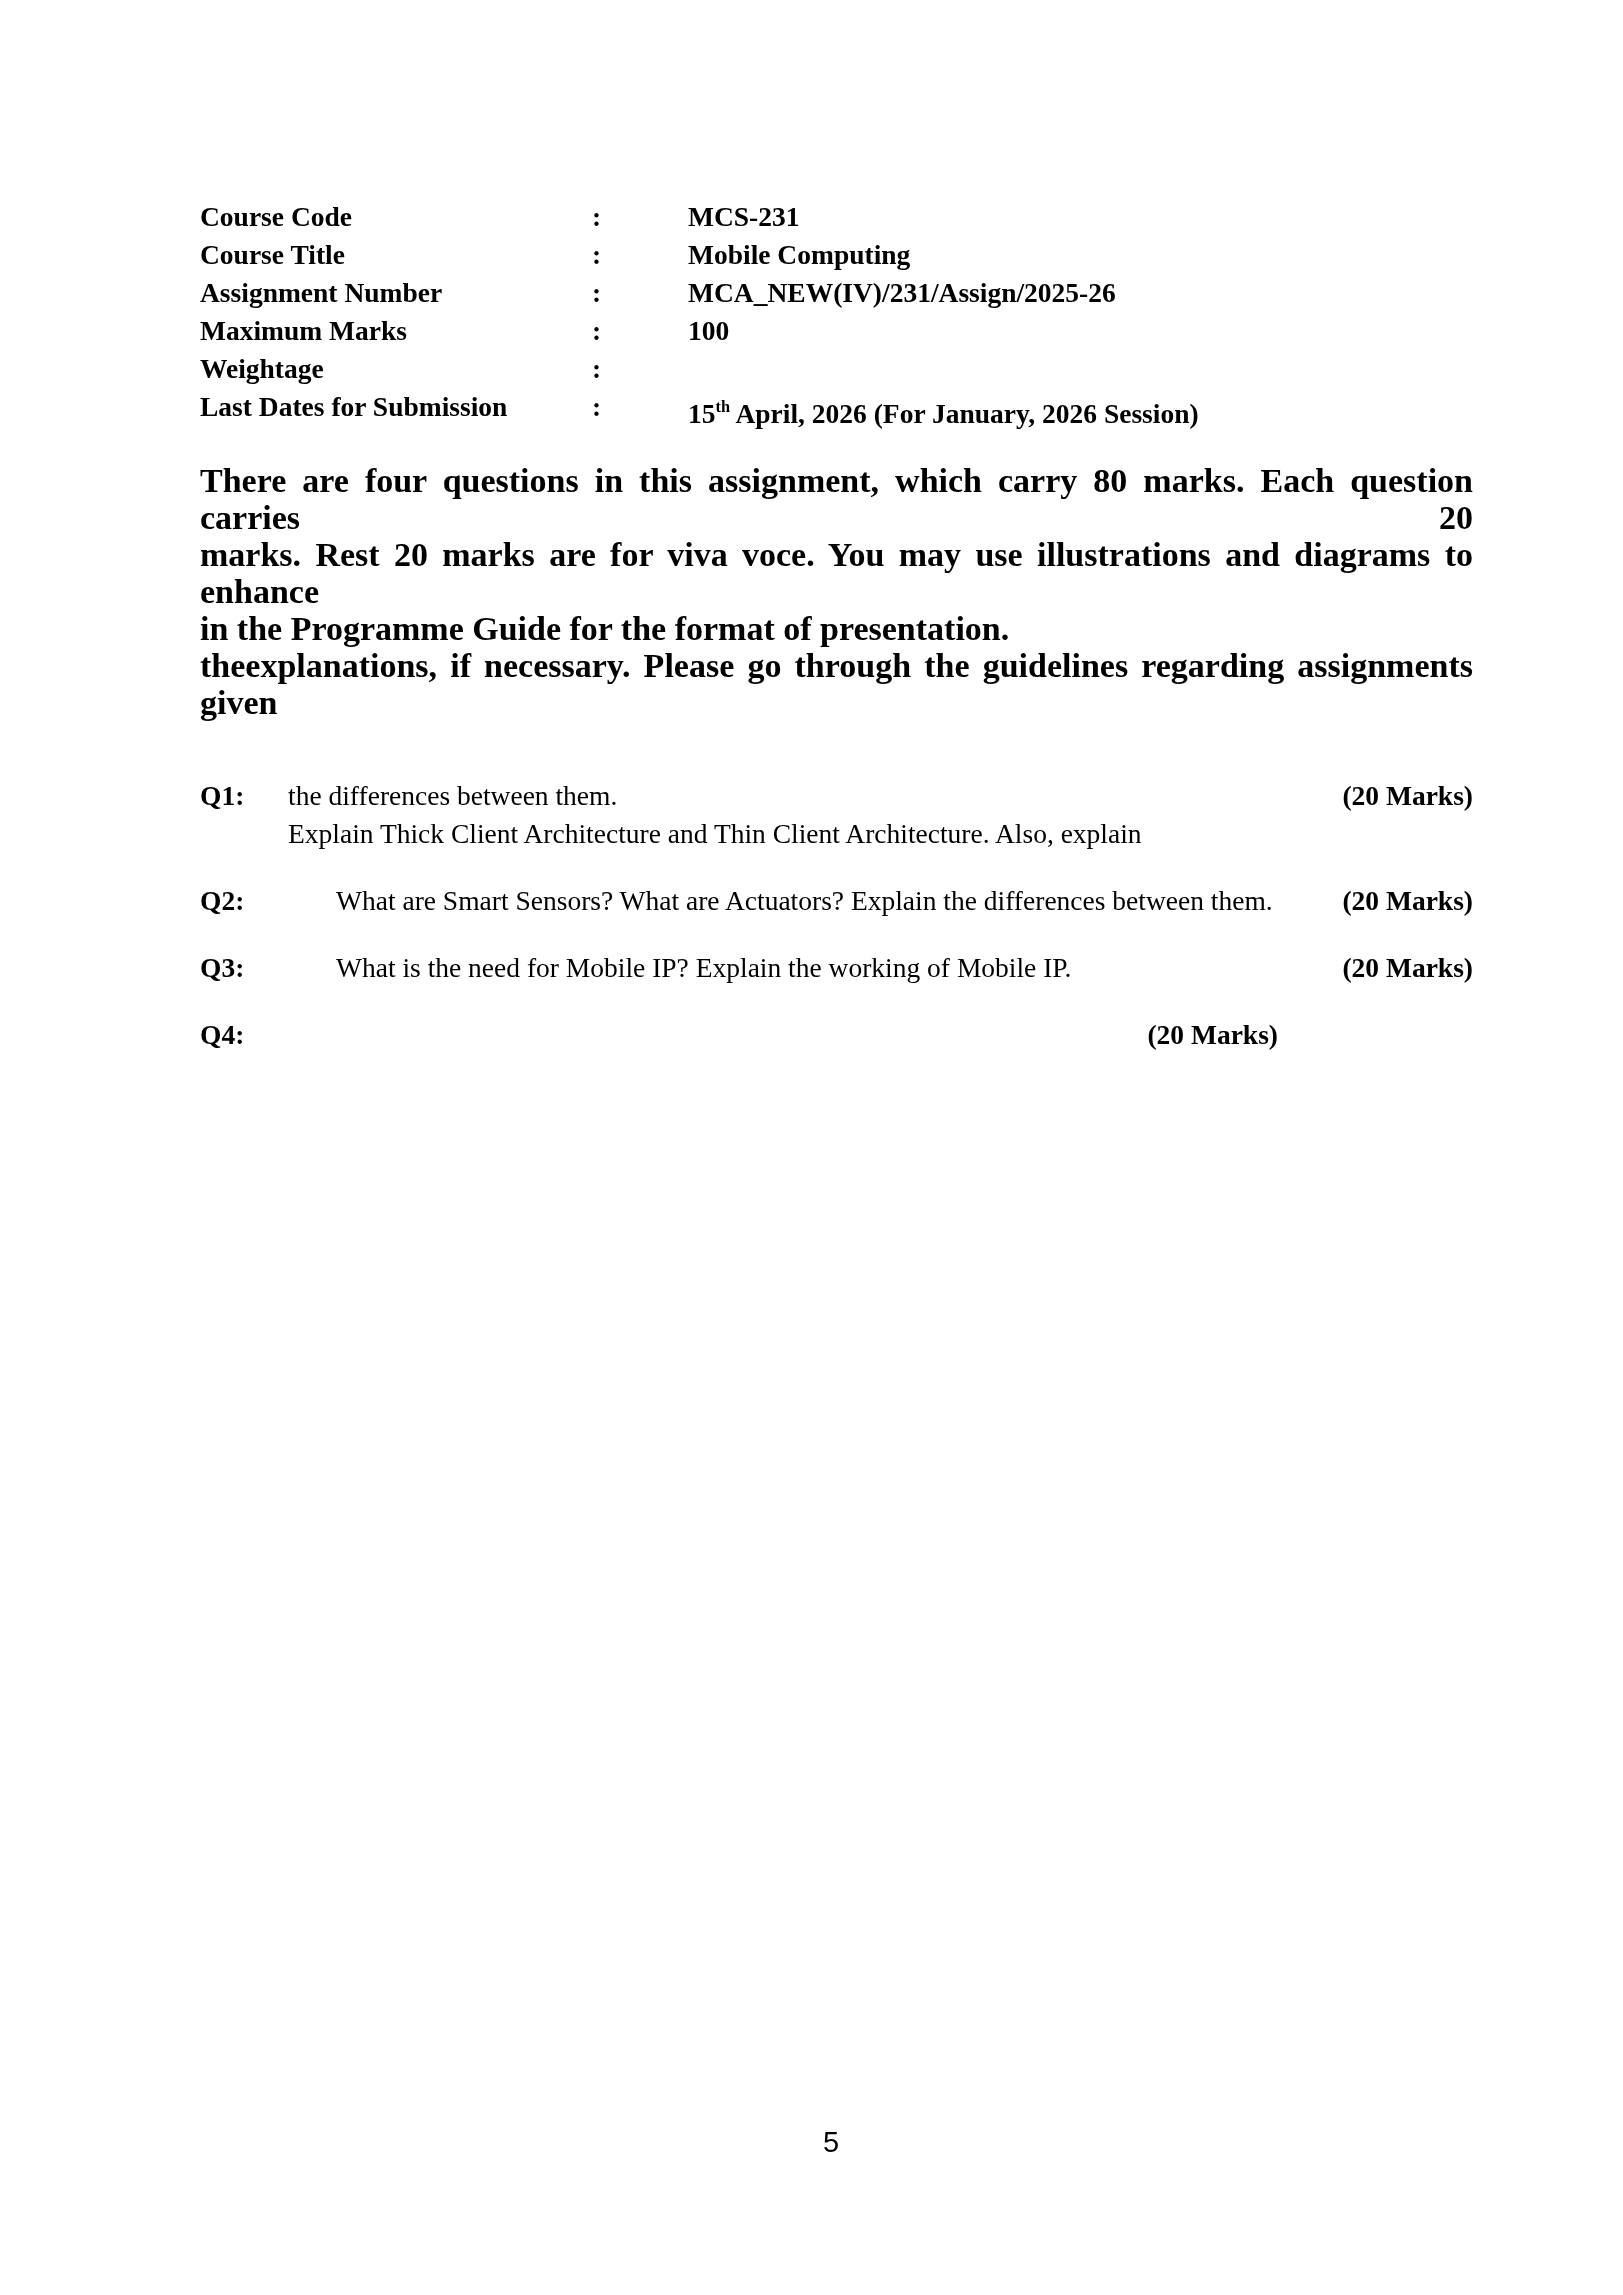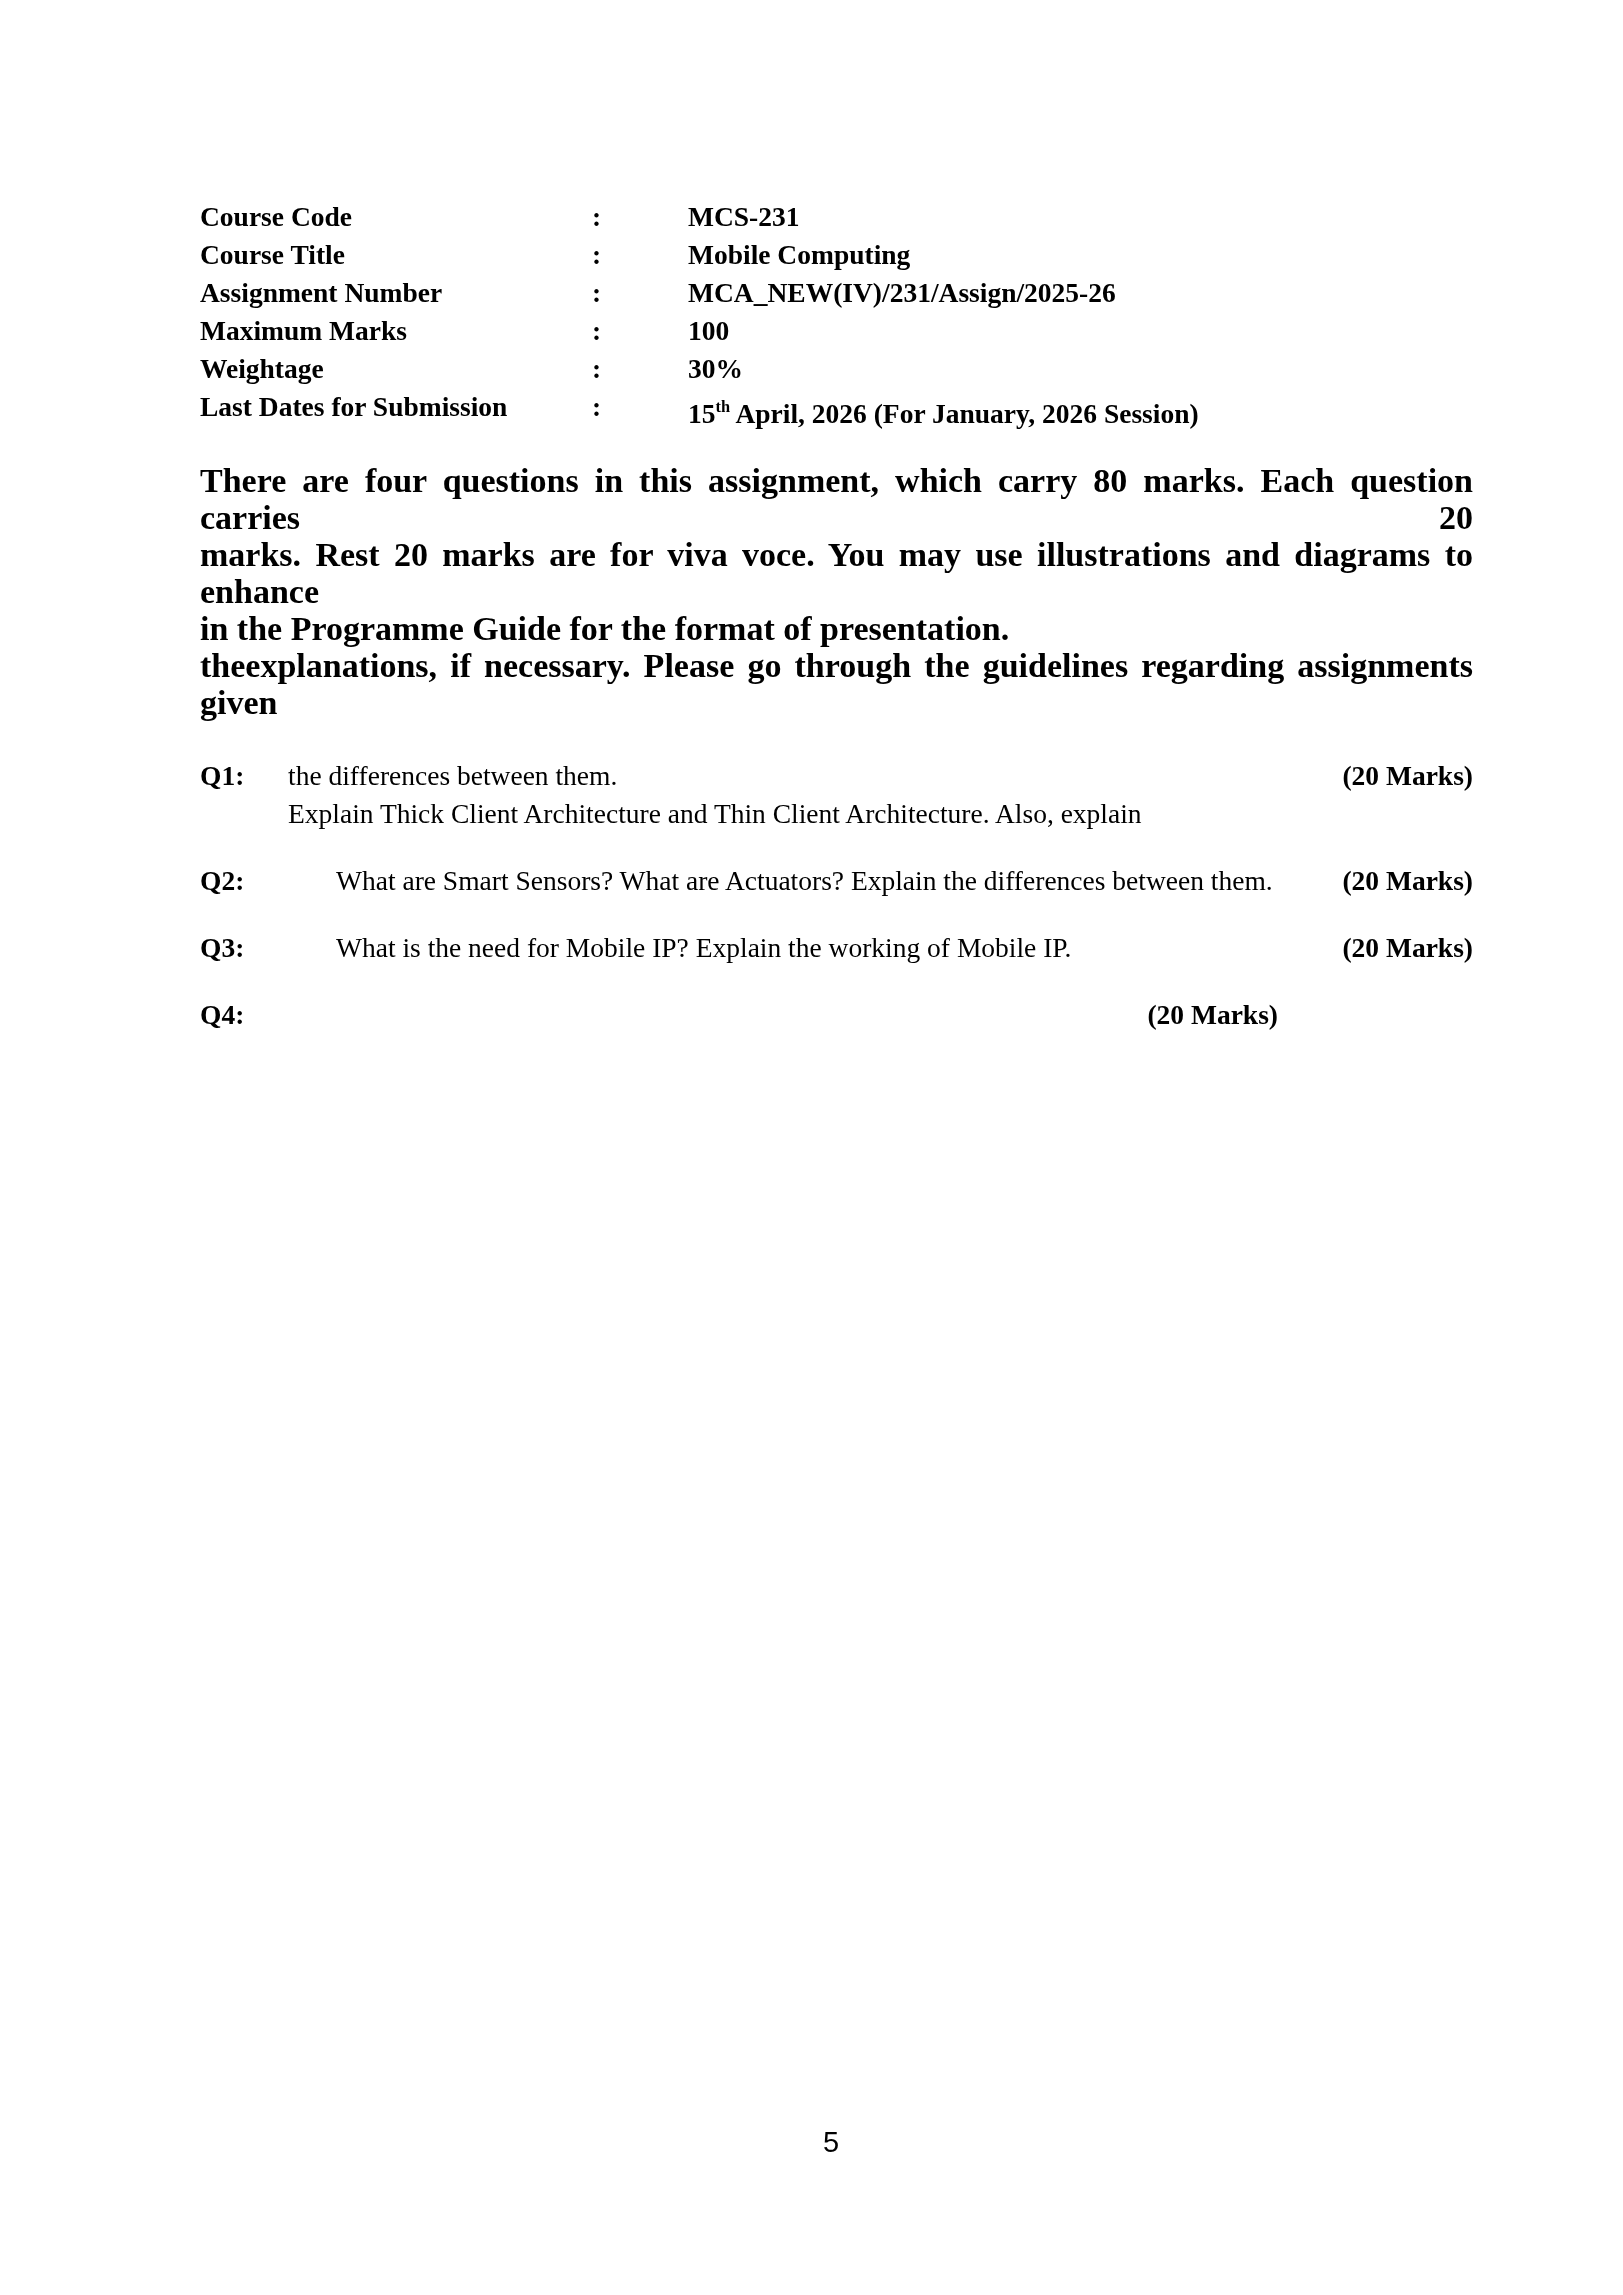--- a/index.html
+++ b/index.html
@@ -48,21 +48,21 @@
   .instructions {
     margin-top: 29px;
     font-weight: bold;
     font-size: 34px;
     line-height: 37px;
   }
   .inst-line { text-align: justify; text-align-last: justify; }
   .inst-line.last { text-align-last: left; }
 
   
-  .questions { margin-top: 36px; }
+  .questions { margin-top: 56px; }
   .question {
     display: grid;
     grid-template-columns: 88px 1fr 147px;
     font-size: 27.5px;
     line-height: 38px;
     align-items: start;
   }
   .question + .question { margin-top: 29px; gap: 48px; }
   .q-label { font-weight: bold; }
   .q-text  { font-weight: normal; }
@@ -107,21 +107,20 @@
 
       <div class="hdr-row">
         <span class="hdr-label">Maximum Marks</span>
         <span class="hdr-sep">:</span>
         <span class="hdr-value">100</span>
       </div>
 
       <div class="hdr-row">
         <span class="hdr-label">Weightage</span>
         <span class="hdr-sep">:</span>
-        <span class="hdr-value">30%</span>
       </div>
 
       <div class="hdr-row">
         <span class="hdr-label">Last Dates for Submission</span>
         <span class="hdr-sep">:</span>
         <span class="hdr-value">
           <div class="date-line"><span>15</span><span class="sup">th</span><span> April, 2026 (For January, 2026 Session)</span></div>
         </span>
       </div>
 

